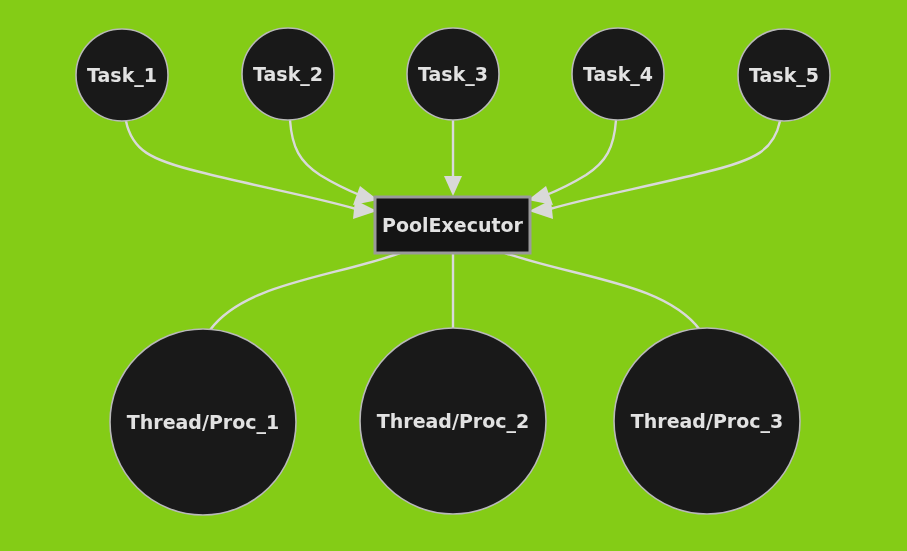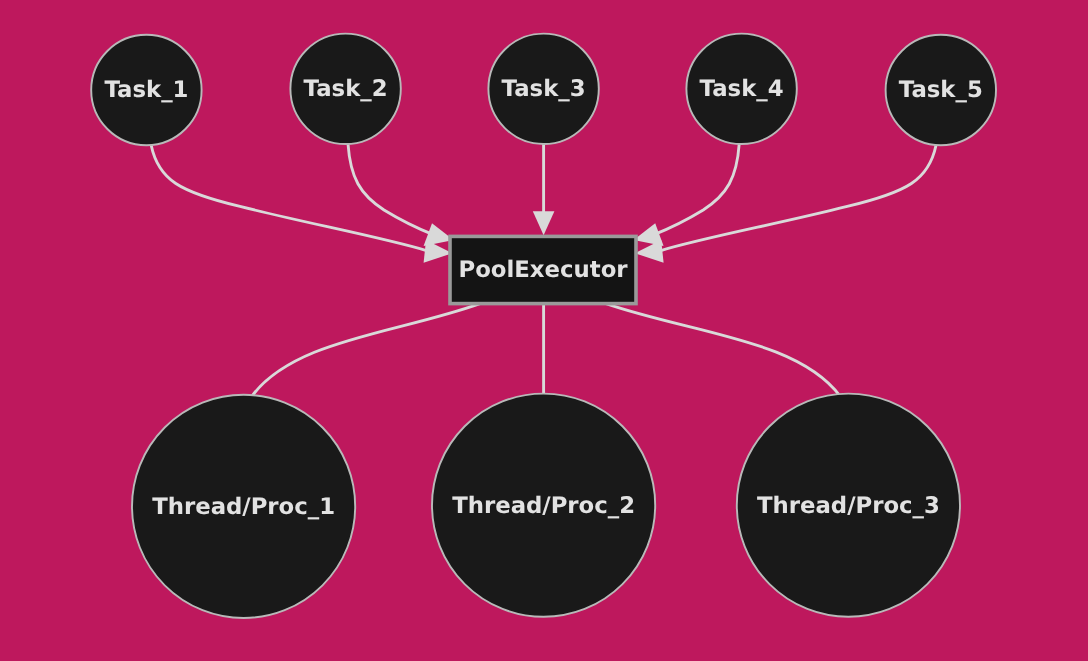--- a/index.html
+++ b/index.html
@@ -10,21 +10,21 @@
   body {
     width: 907px;
     height: 551px;
     overflow: hidden;
     font-family: "DejaVu Sans", sans-serif;
   }
   #canvas-wrap {
     position: relative;
     width: 907px;
     height: 551px;
-    background: #be185d;
+    background: #84cc16;
   }
   svg#diagram {
     display: block;
     width: 907px;
     height: 551px;
   }
   .node-shape {
     fill: #191919;
     stroke: #b9b9b9;
     stroke-width: 1.6;

